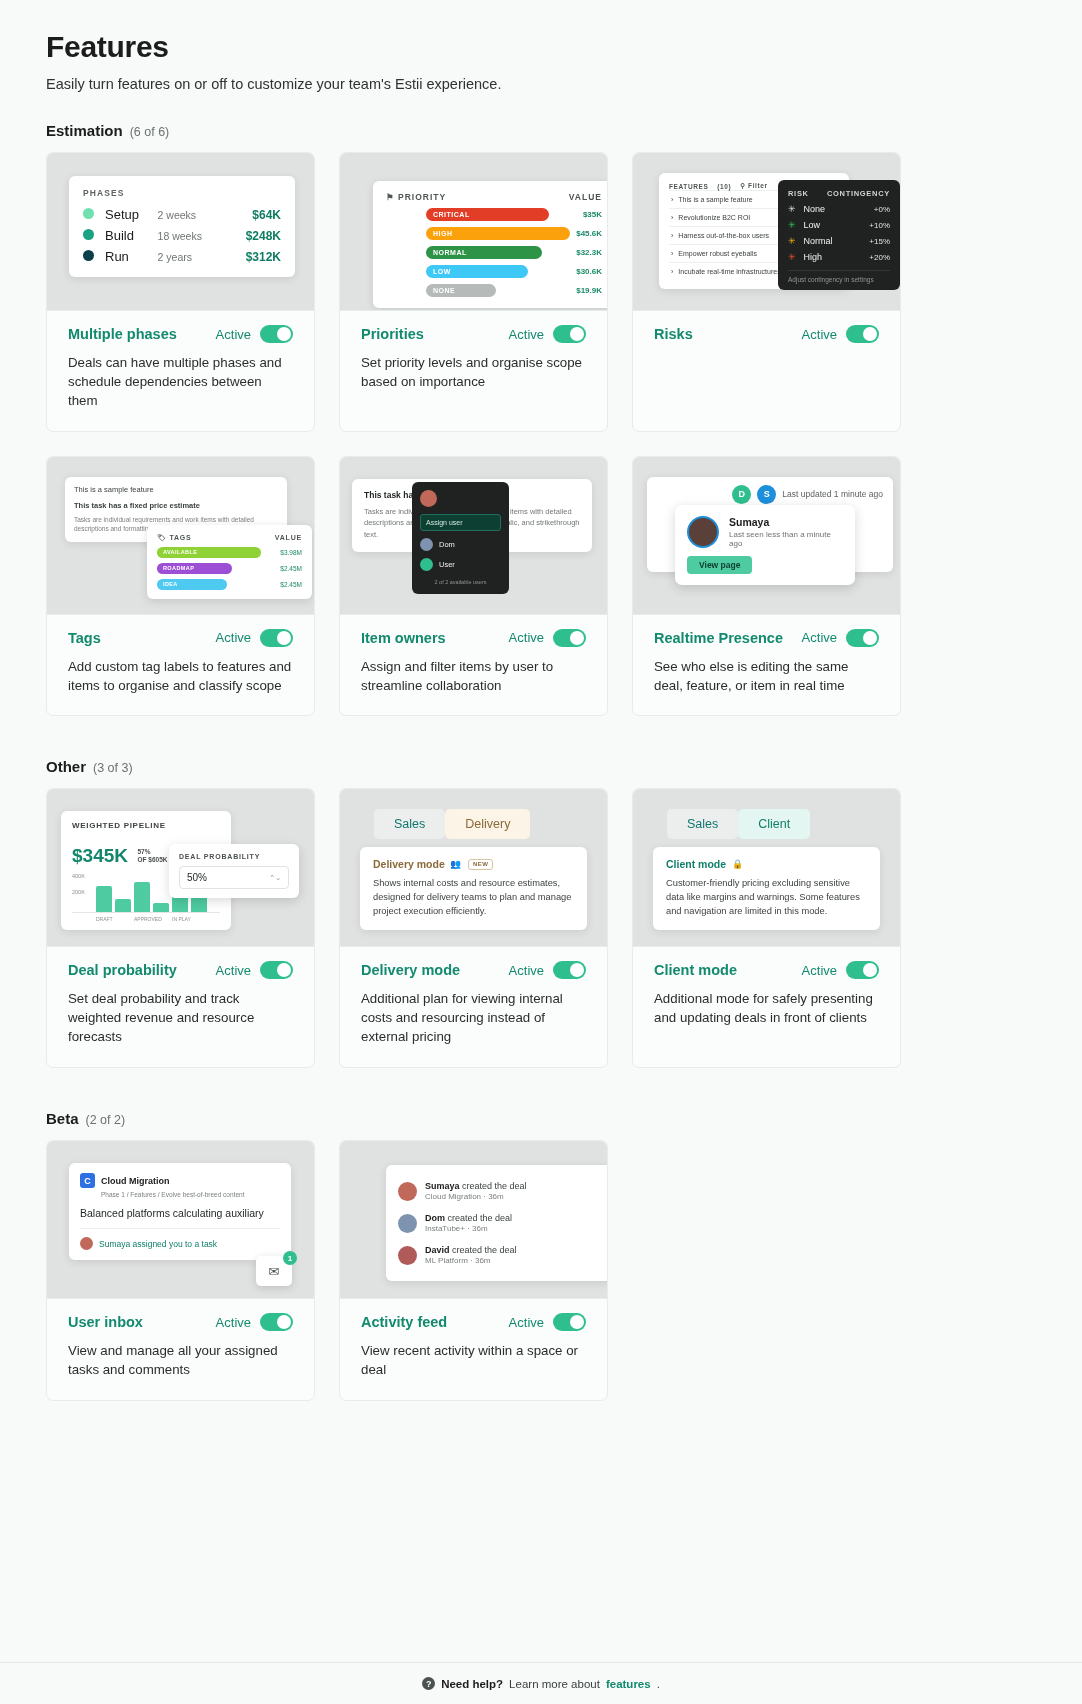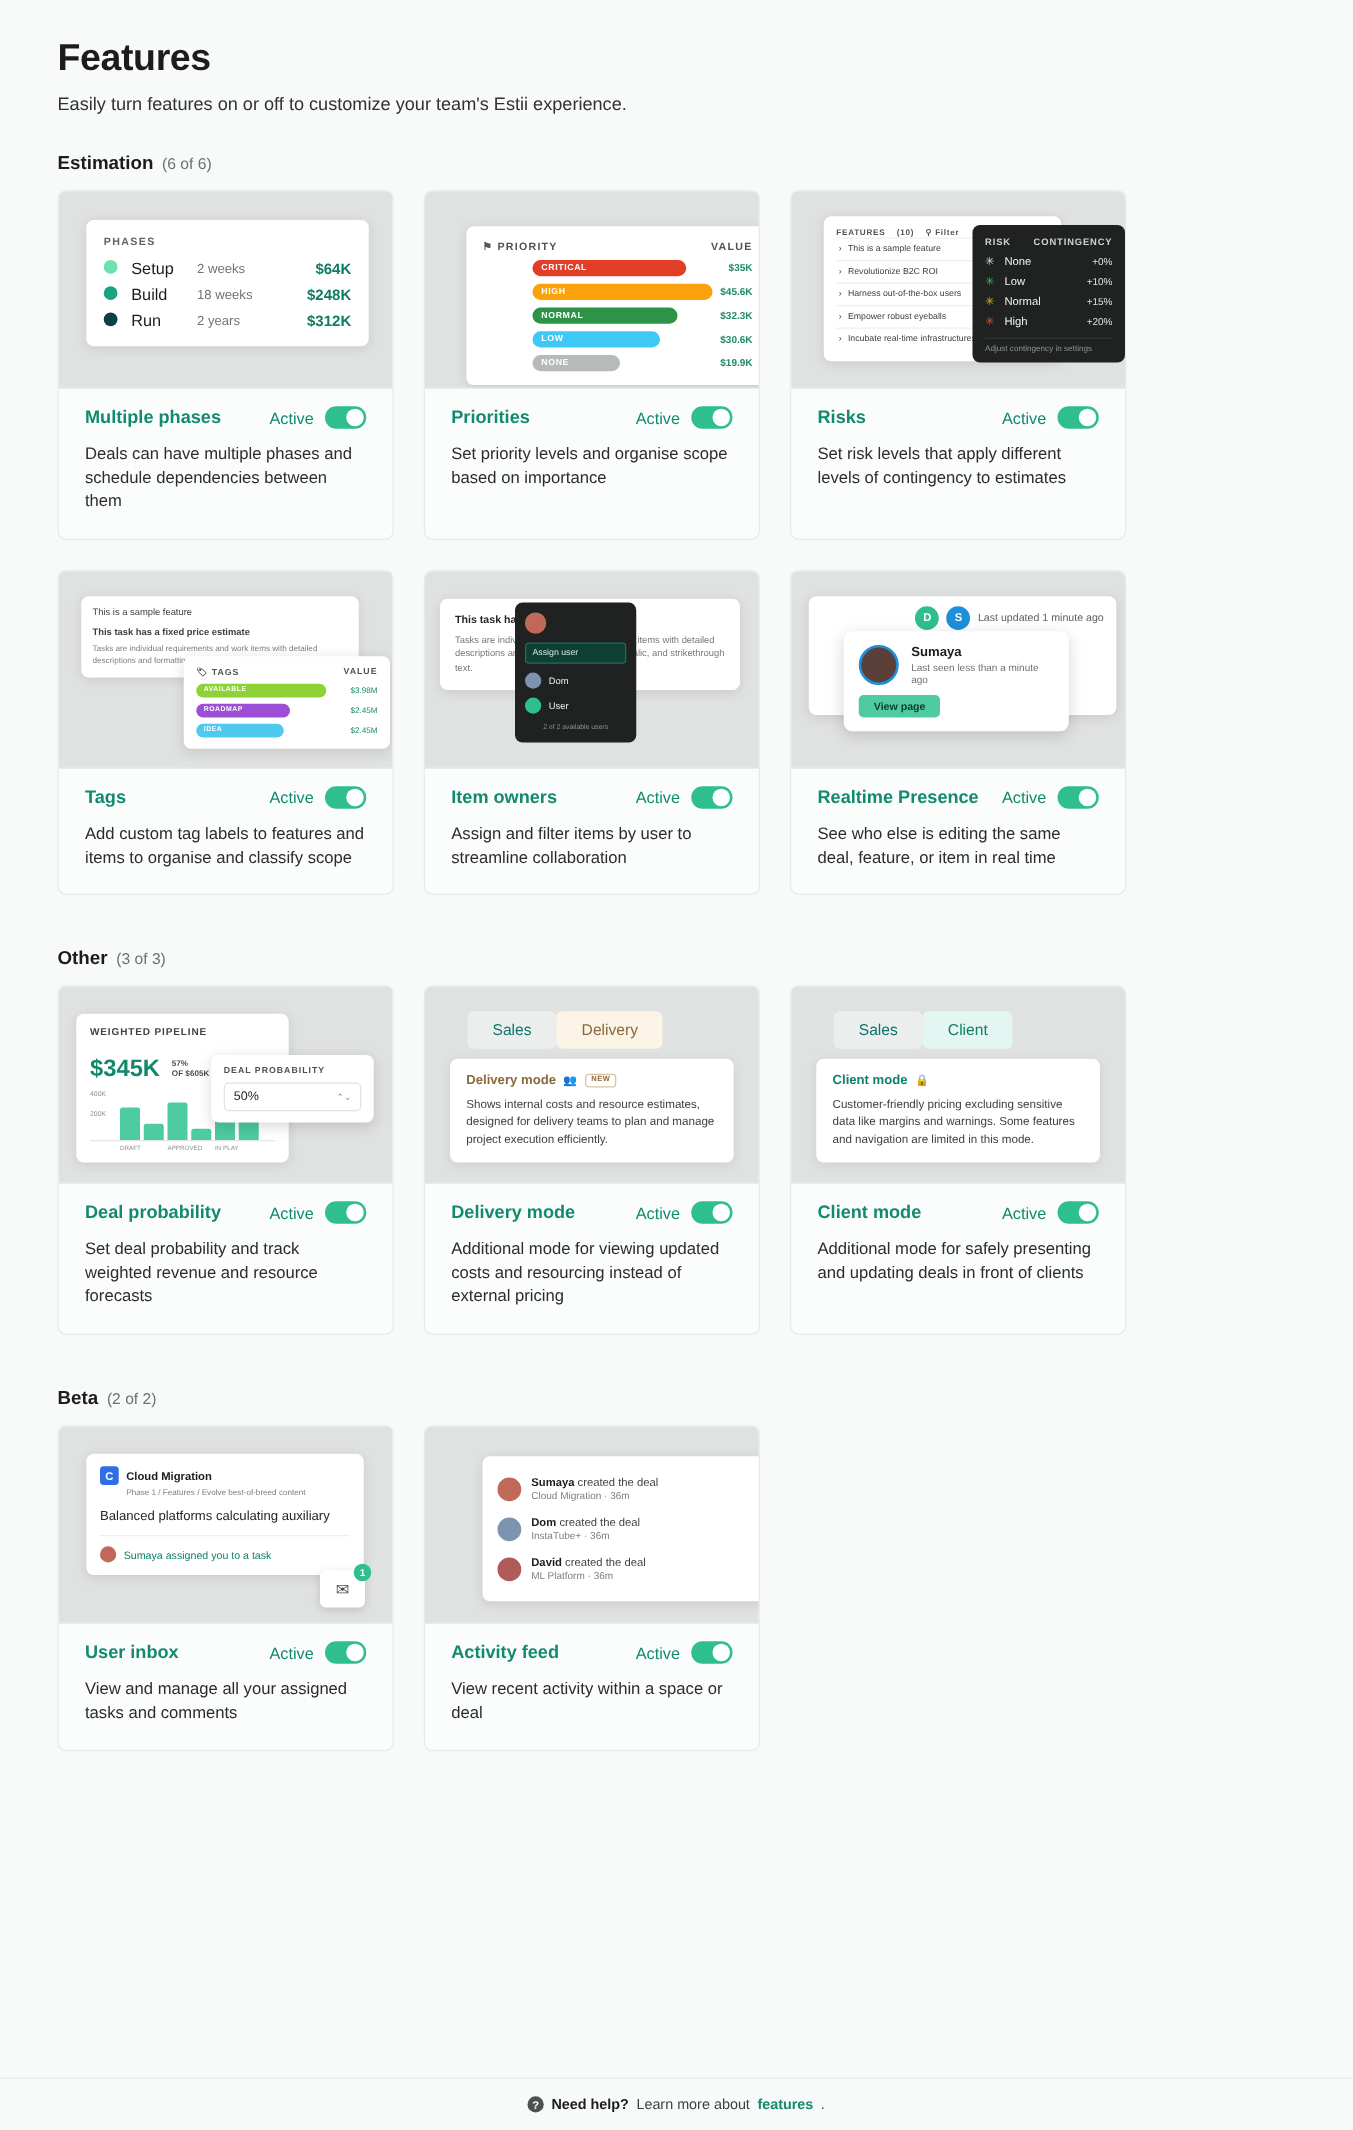--- a/index.html
+++ b/index.html
@@ -310,21 +310,20 @@
         </div>
       </div>
       <div class="cbody">
         <div class="crow">
           <span class="ctitle">Risks</span>
           <span class="cright">
             <span class="cactive">Active</span>
             <span class="toggle"></span>
           </span>
         </div>
-        <div class="cdesc">Set risk levels that apply different levels of contingency to estimates</div>
       </div>
     </div>
   </div>
 
   <div class="grid" style="margin-top:24px">
 
     <div class="card">
       <div class="thumb">
         <div class="mini tg-base">
           <div class="t1">This is a sample feature</div>
@@ -503,21 +502,21 @@
         </div>
       </div>
       <div class="cbody">
         <div class="crow">
           <span class="ctitle">Delivery mode</span>
           <span class="cright">
             <span class="cactive">Active</span>
             <span class="toggle"></span>
           </span>
         </div>
-        <div class="cdesc">Additional mode for viewing updated costs and resourcing instead of external pricing</div>
+        <div class="cdesc">Additional plan for viewing internal costs and resourcing instead of external pricing</div>
       </div>
     </div>
 
     <div class="card">
       <div class="thumb">
         <div class="mt">
           <span class="tab off">Sales</span>
           <span class="tab on-c">Client</span>
         </div>
         <div class="mode-box">

